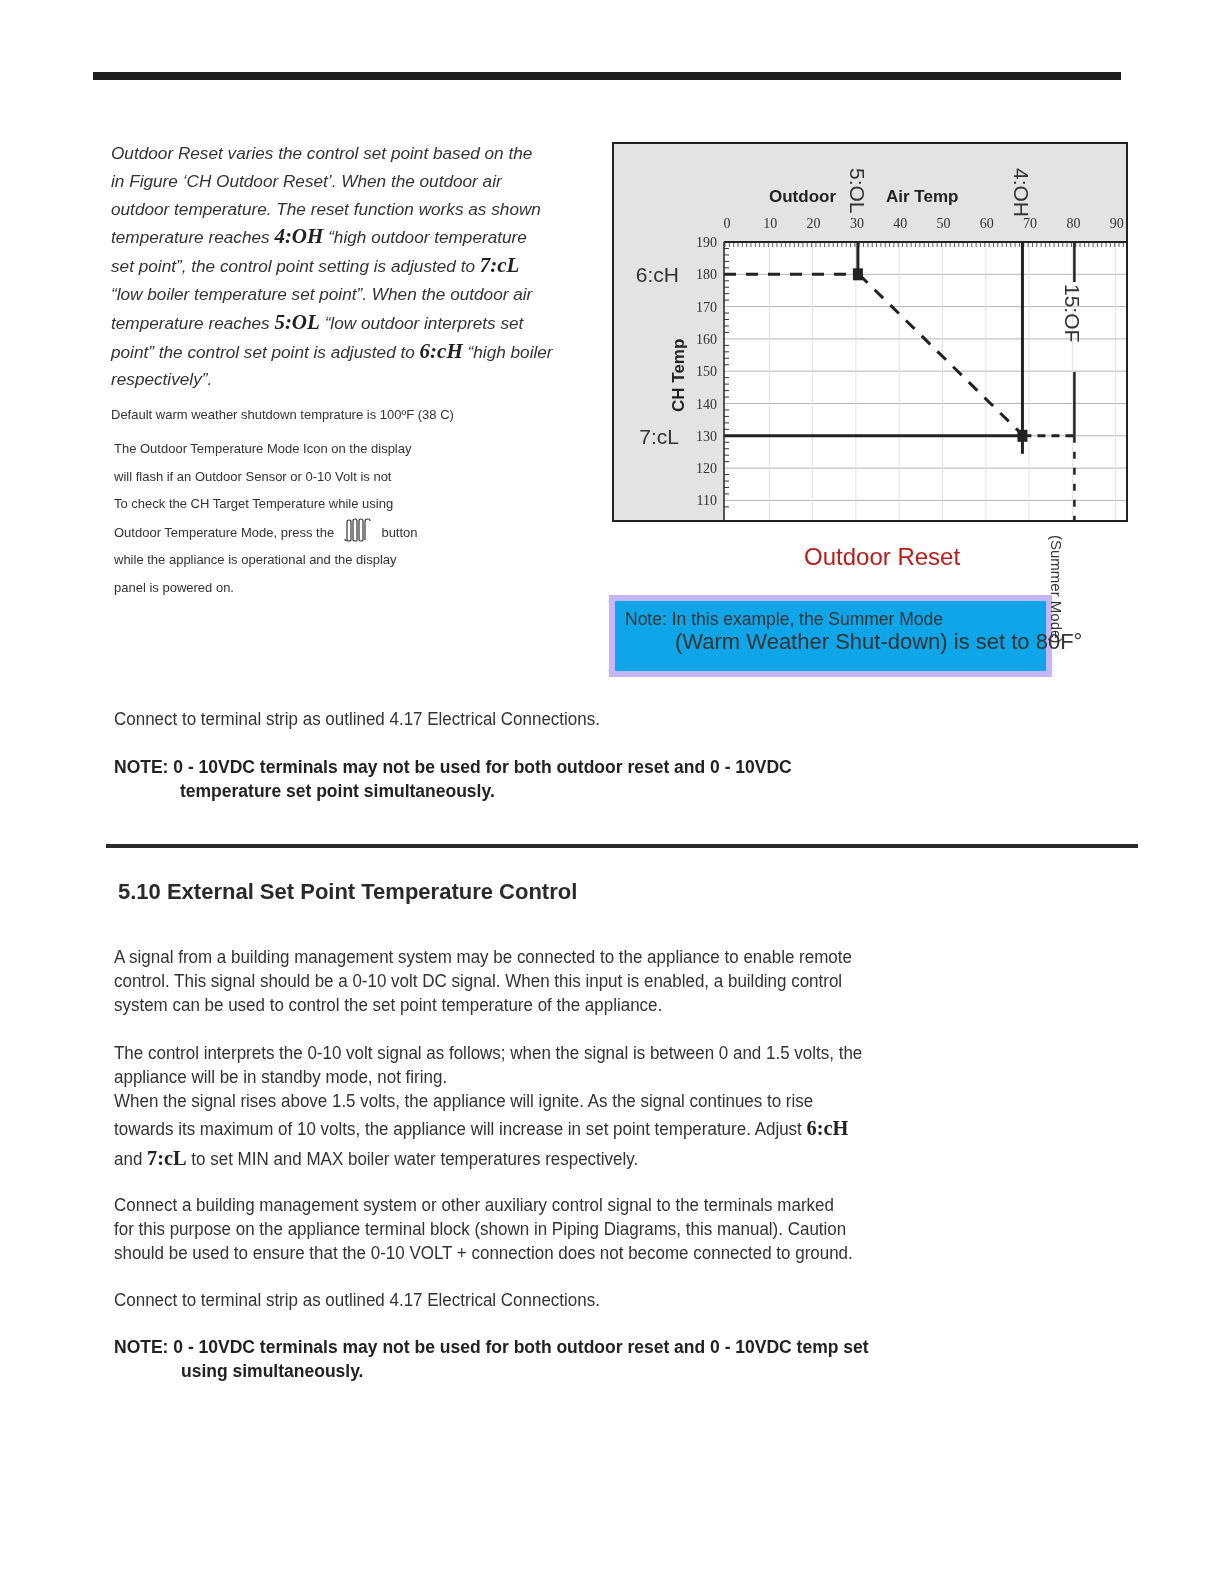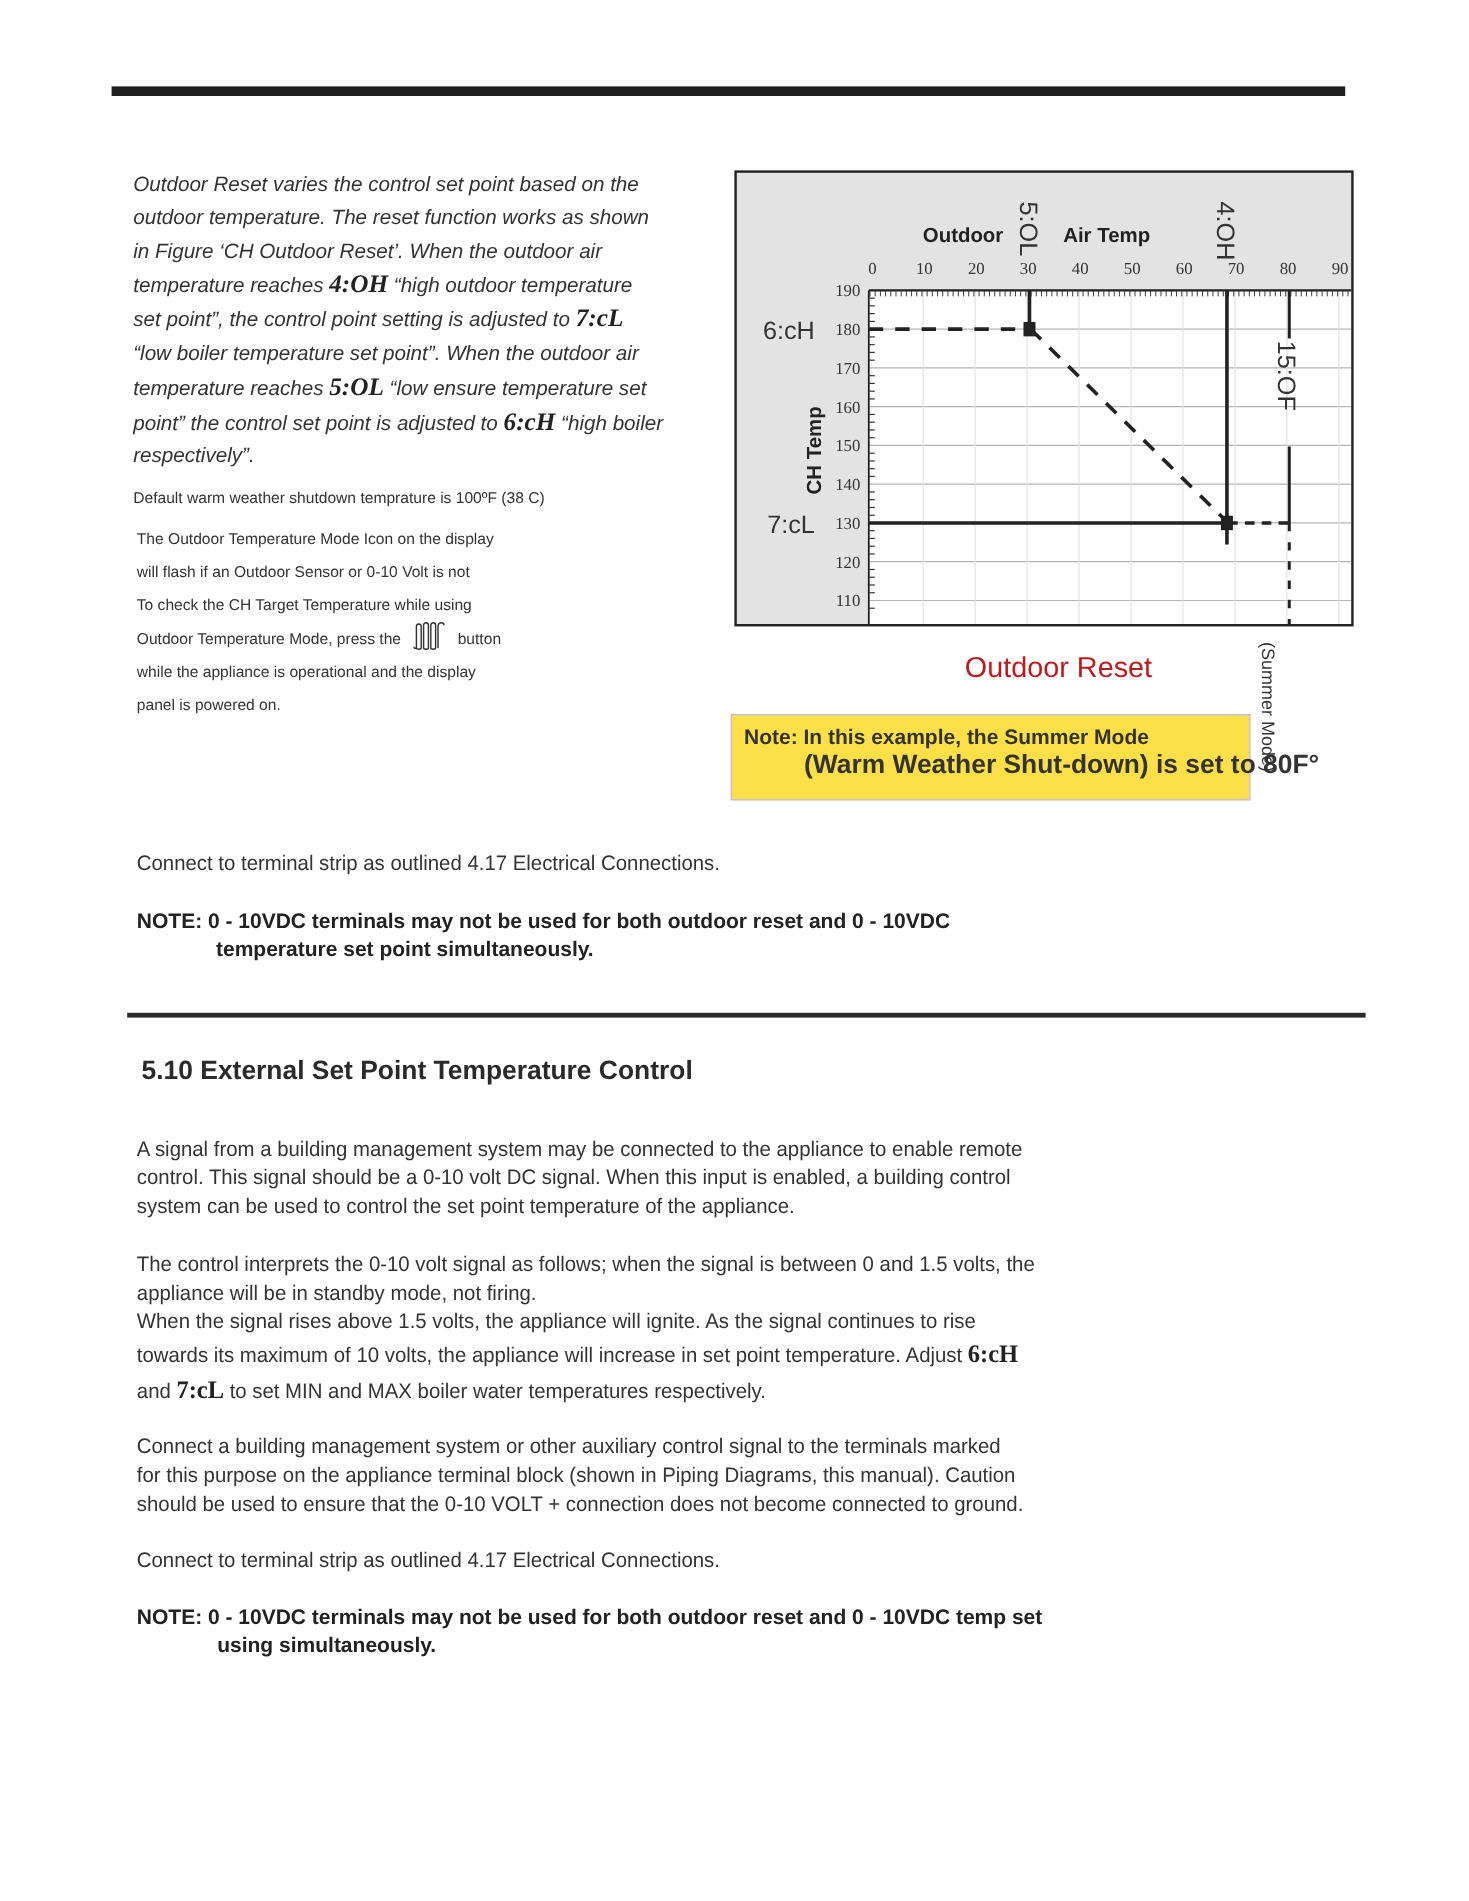--- a/index.html
+++ b/index.html
@@ -14,39 +14,39 @@
   .para2 { font-size:13px; line-height:27.6px; color:#333; white-space:nowrap; }
   .body { font-size:17.5px; line-height:24px; color:#333; white-space:nowrap; transform:scaleX(0.97); transform-origin:left top; }
   .body b.code { font-family:"Liberation Serif", serif; font-weight:bold; font-size:21px; color:#222; }
   .note { font-size:17.5px; font-weight:bold; line-height:24px; color:#222; white-space:nowrap; }
   .heading { font-size:22px; font-weight:bold; color:#2a2a2a; white-space:nowrap; }
 
   .radiator-icon { display:inline-block; width:28px; height:22px; vertical-align:-5px; margin:0 6px; }
 
   .chart-box { left:612px; top:142px; width:512px; height:376px; border:2px solid #222; background:#e3e3e3; }
   .caption { font-size:24px; color:#b91c1c; white-space:nowrap; }
-  .notebox { left:609px; top:595px; width:431px; height:70px; border:1px solid #c4b5fd; background:#fde047;font-weight:bold; }
+  .notebox { left:609px; top:595px; width:431px; height:70px; border:6px solid #c4b5fd; background:#0ea5e9; }
   .notebox .l1 { left:10px; top:8px; font-size:17.5px; color:#333; white-space:nowrap; }
   .notebox .l2 { left:60px; top:28px; font-size:22px; color:#333; white-space:nowrap; }
   .summer { left:1048px; top:535px; font-size:15px; color:#333; white-space:nowrap;
             writing-mode:vertical-rl; }
 </style>
 </head>
 <body>
 
 <div class="abs rule-top"></div>
 
 <div class="abs para" id="intro" style="left:111px; top:140px;font-style:italic;">
     <div><span>Outdoor Reset varies the control set point based on the</span></div>
+    <div><span>in Figure ‘CH Outdoor Reset’.  When the outdoor air</span></div>
     <div><span>outdoor temperature. The reset function works as shown</span></div>
-    <div><span>in Figure ‘CH Outdoor Reset’.  When the outdoor air</span></div>
     <div><span>temperature reaches </span><b class="code">4:OH</b><span> “high outdoor temperature</span></div>
     <div><span>set point”, the control point setting is adjusted to </span><b class="code">7:cL</b></div>
     <div><span>“low boiler temperature set point”. When the outdoor air</span></div>
-    <div><span>temperature reaches </span><b class="code">5:OL</b><span> “low ensure temperature set</span></div>
+    <div><span>temperature reaches </span><b class="code">5:OL</b><span> “low outdoor interprets set</span></div>
     <div><span>point” the control set point is adjusted to </span><b class="code">6:cH</b><span> “high boiler</span></div>
     <div><span>respectively”.</span></div>
   </div>
 
 <div class="abs para2" style="left:111px; top:401px;">Default warm weather shutdown temprature is 100ºF (38 C)</div>
 
 <div class="abs para2" style="left:114px; top:435px;">
   <div>The Outdoor Temperature Mode Icon on the display</div>
   <div>will flash if an Outdoor Sensor or 0-10 Volt is not</div>
   <div>To check the CH Target Temperature while using</div>

